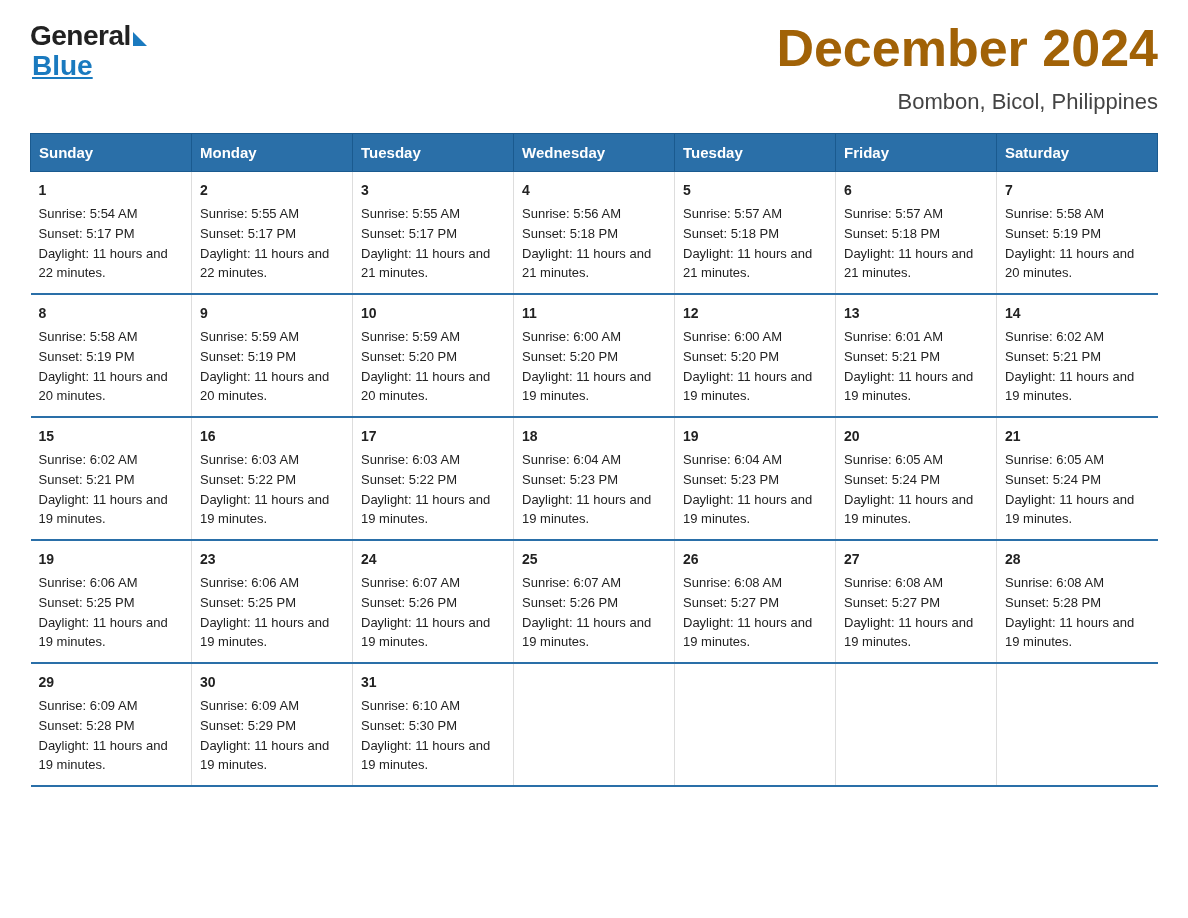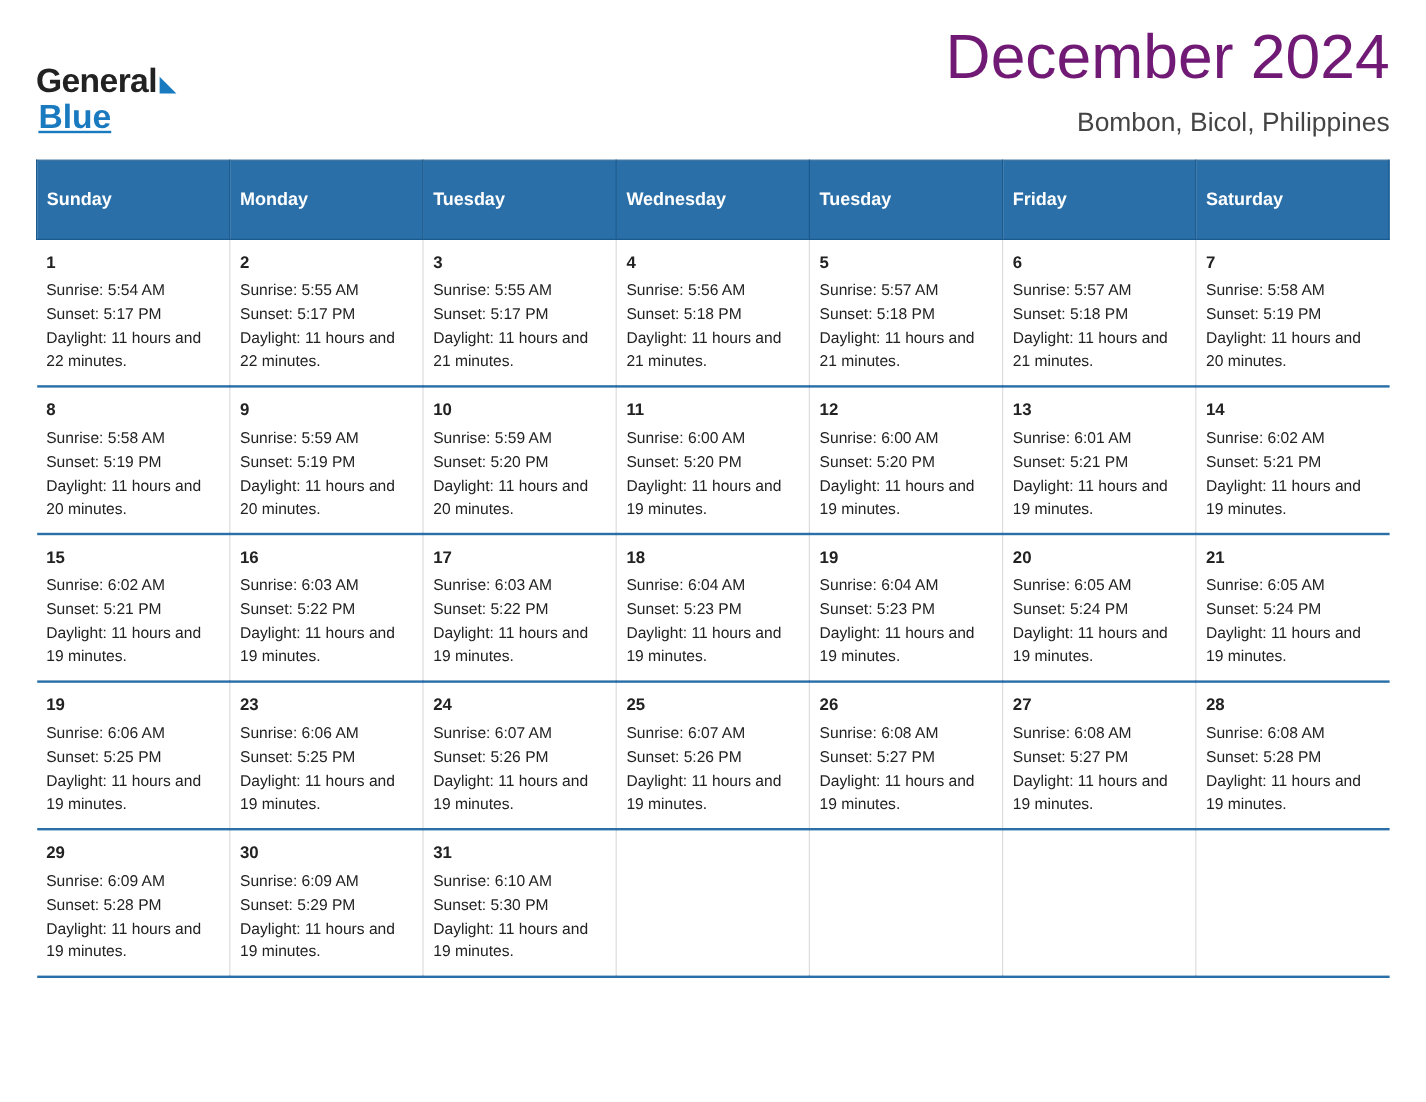--- a/index.html
+++ b/index.html
@@ -14,21 +14,20 @@
     .header {
       display: flex;
       justify-content: space-between;
       align-items: flex-start;
       margin-bottom: 18px;
     }
     .logo {
       display: flex;
       flex-direction: column;
       align-items: flex-start;
-      margin-top: 32px;
     }
     .logo-text {
       display: flex;
       align-items: center;
     }
     .logo-general {
       font-size: 28px;
       font-weight: bold;
       color: #222;
       letter-spacing: -0.5px;
@@ -47,40 +46,40 @@
       font-weight: bold;
       color: #1a7abf;
       margin-left: 2px;
       text-decoration: underline;
     }
     .title-area {
       text-align: right;
     }
     .main-title {
       font-size: 52px;
-      font-weight: normal;
-      color: #701a75;
+      font-weight: bold;
+      color: #a16207;
       line-height: 1.1;
     }
     .subtitle {
       font-size: 22px;
       color: #444;
       margin-top: 12px;
     }
     table {
       width: 100%;
       border-collapse: collapse;
       table-layout: fixed;
     }
     thead tr th {
       background: #2a6fa8;
       color: #fff;
       font-size: 15px;
       font-weight: bold;
-      padding: 24px 8px;
+      padding: 10px 8px;
       text-align: left;
       border: 1px solid #1a5a8f;
     }
     tbody tr {
       border-bottom: 2px solid #2a6fa8;
     }
     tbody tr td {
       vertical-align: top;
       padding: 8px 8px 10px 8px;
       font-size: 12.5px;

